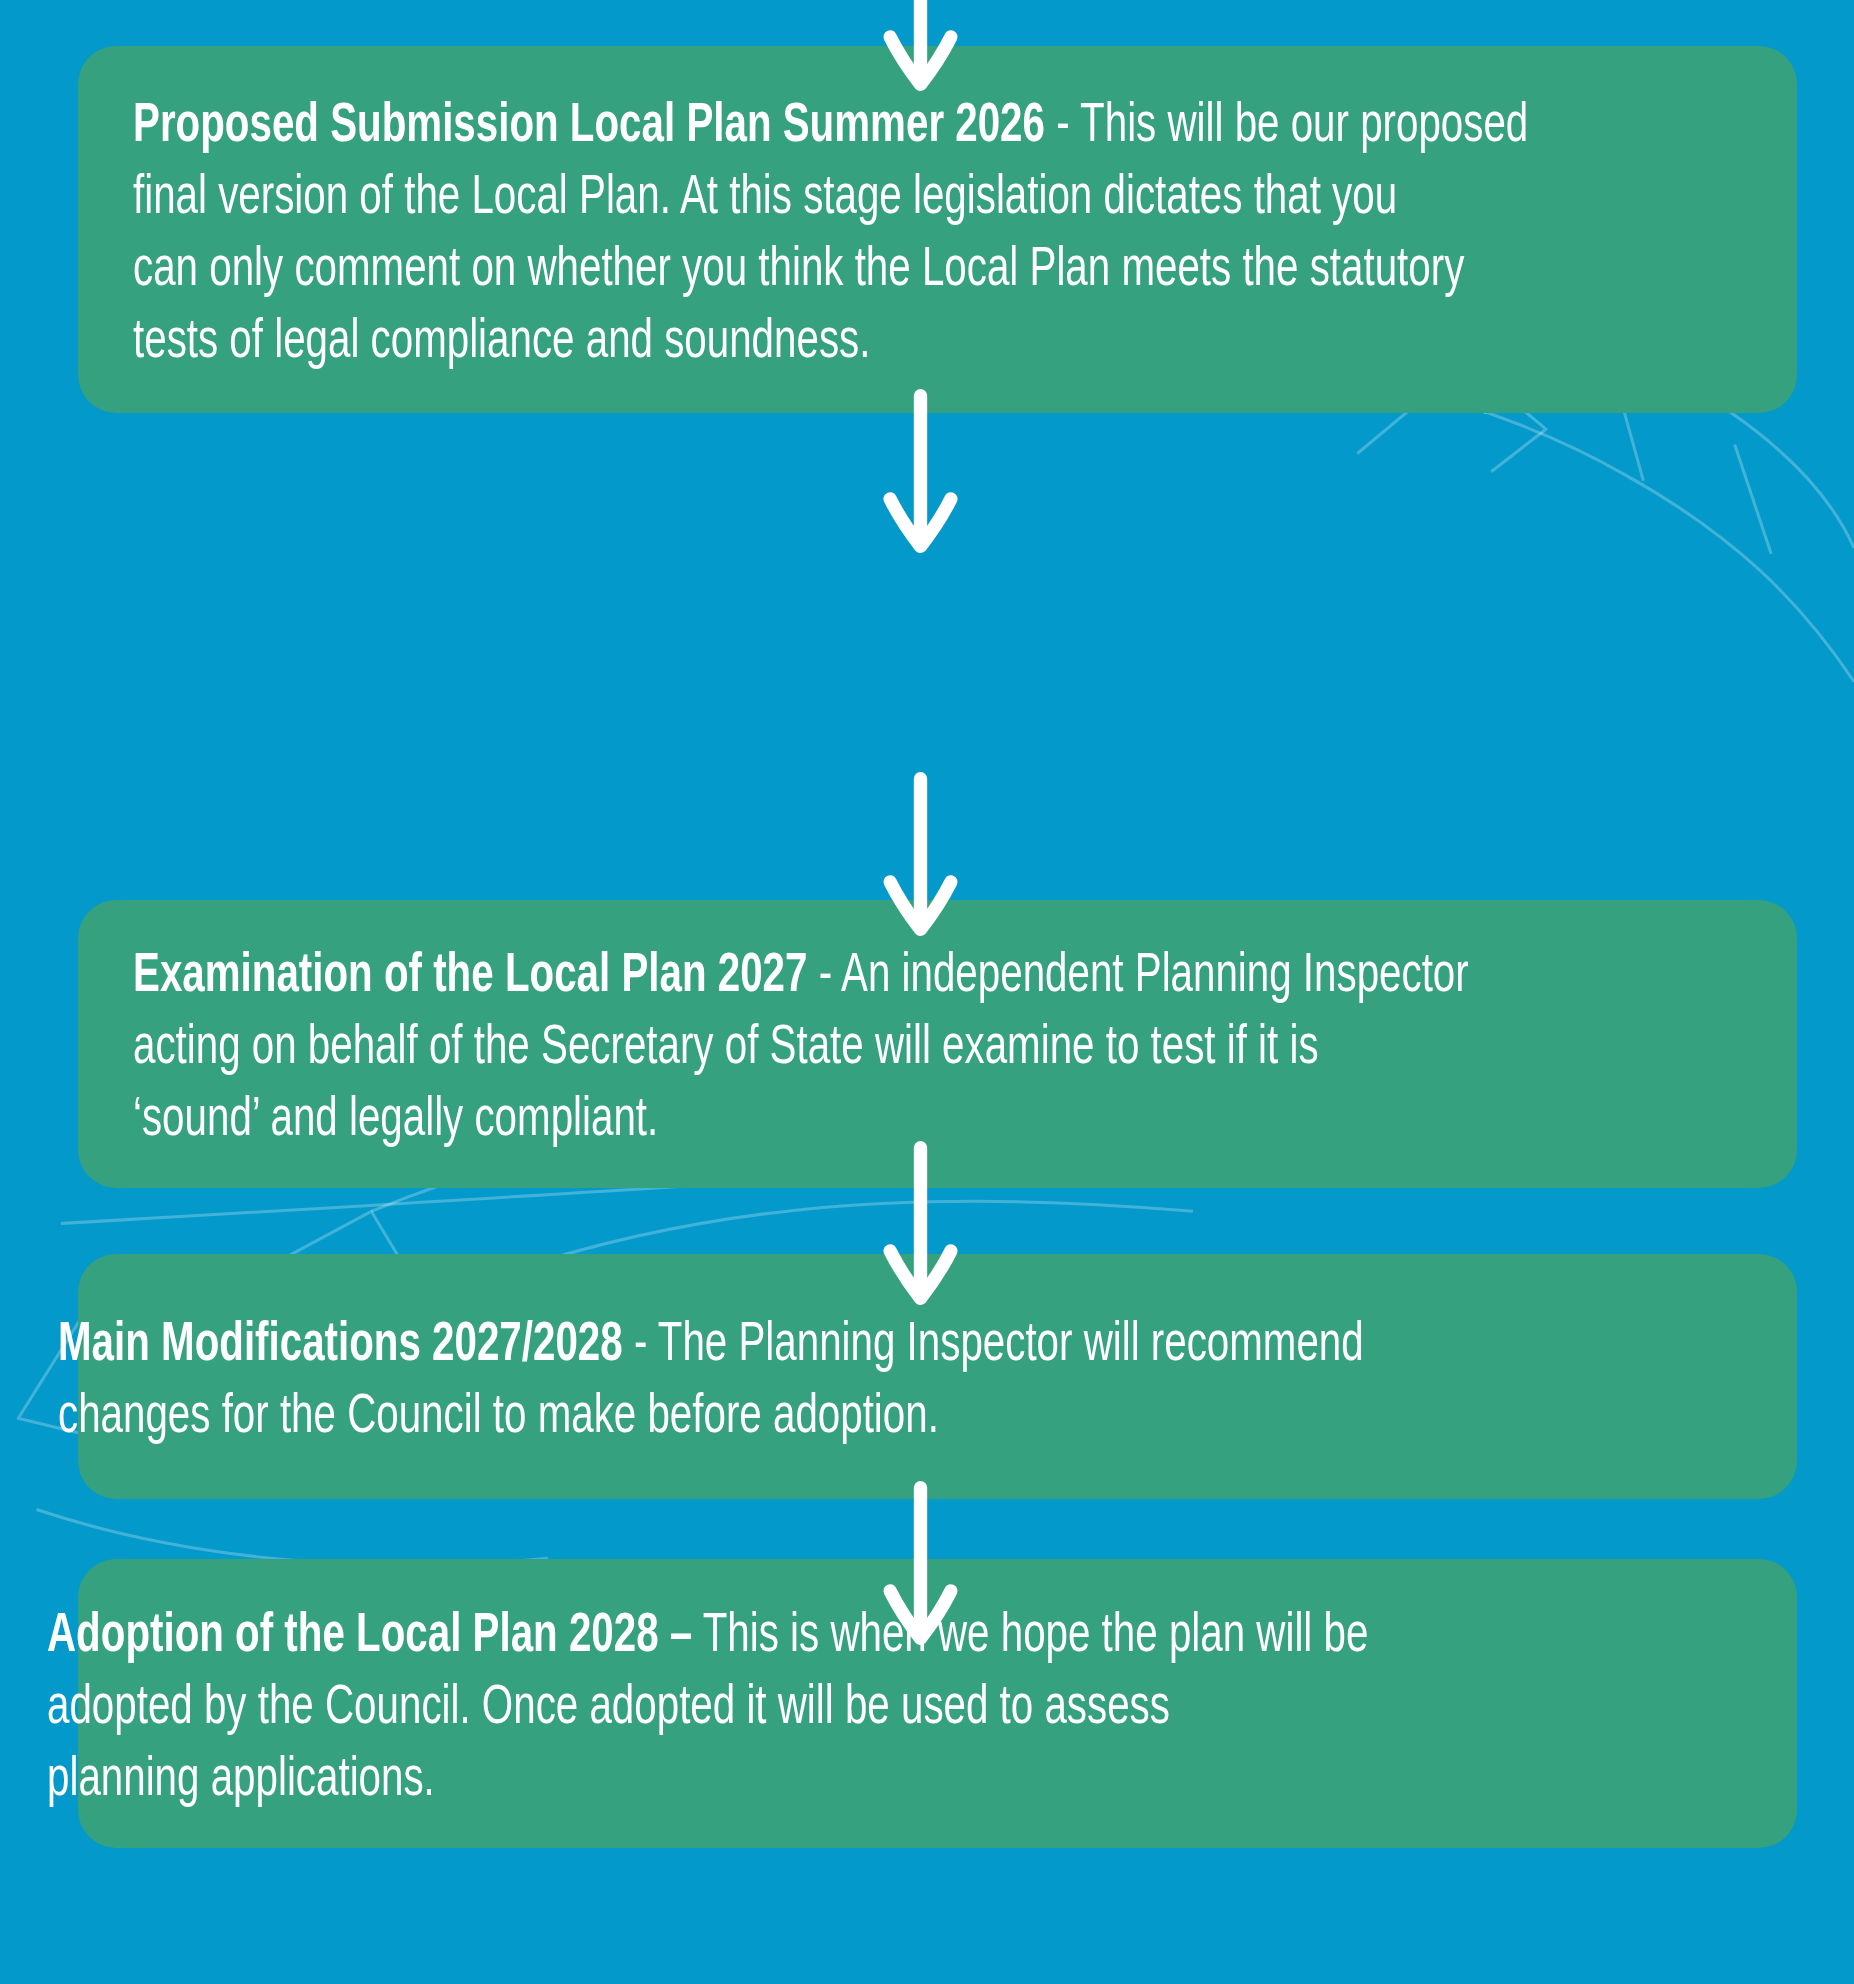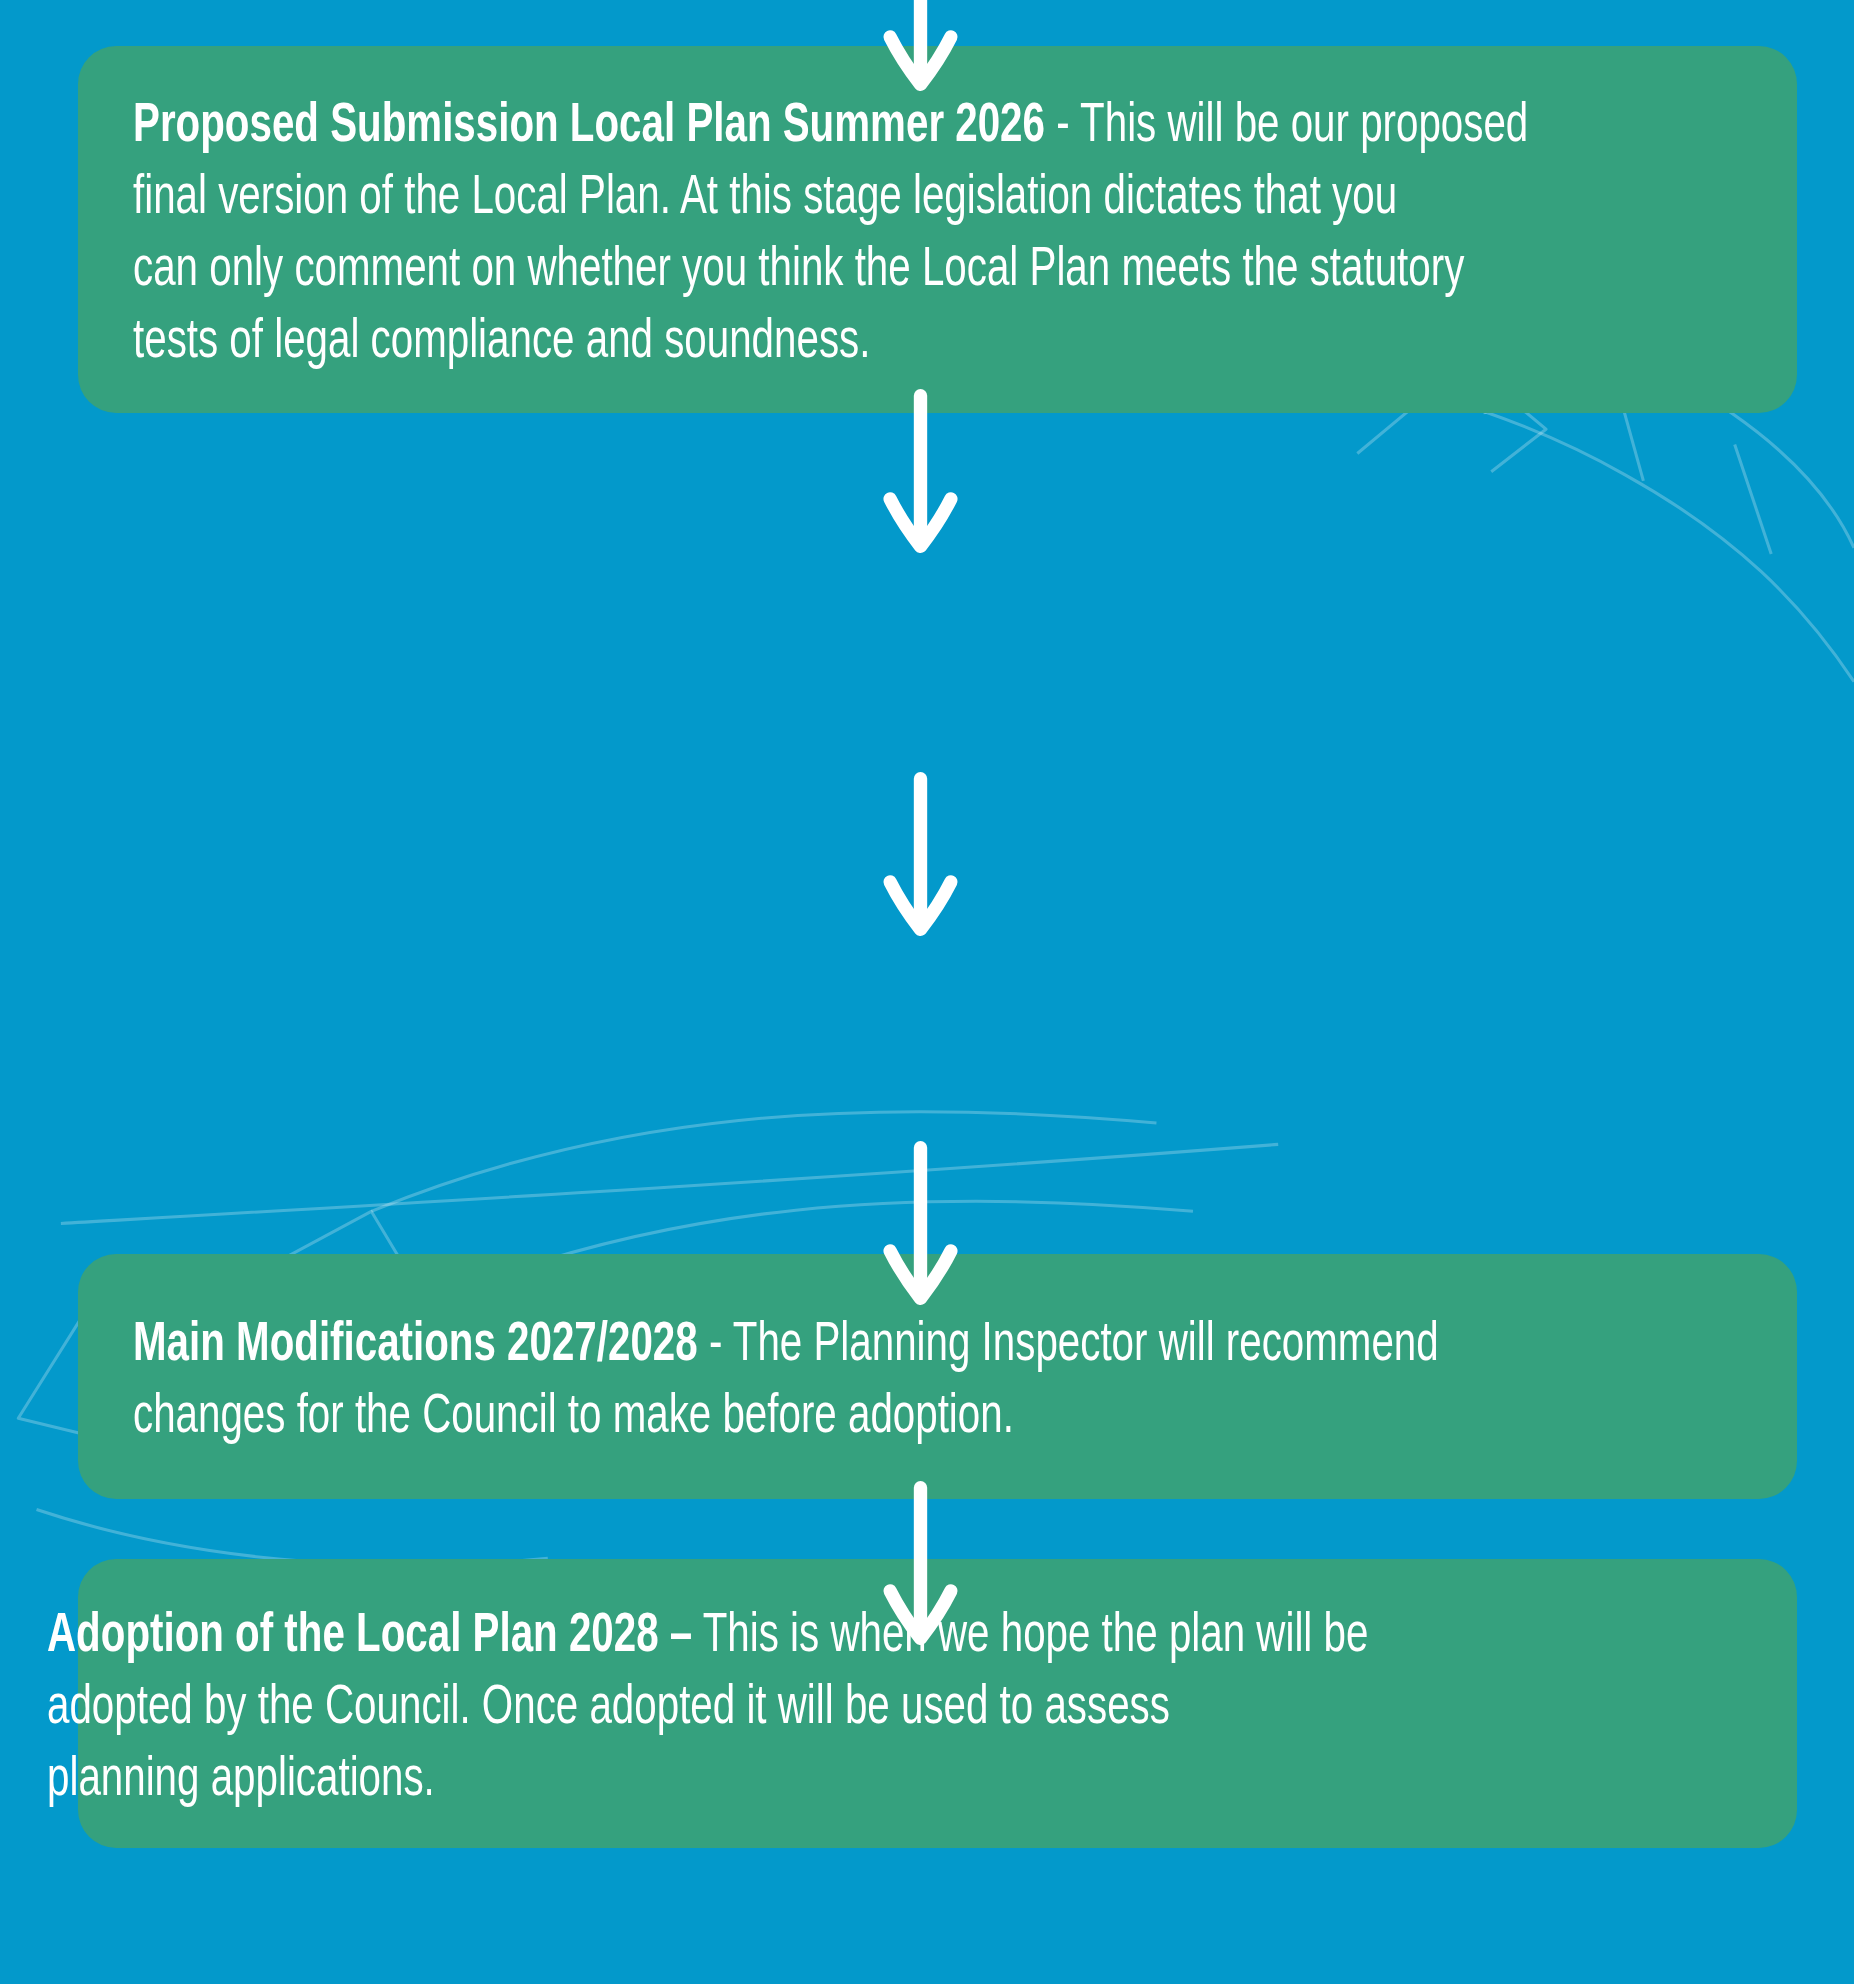--- a/index.html
+++ b/index.html
@@ -27,21 +27,21 @@
     background:var(--card-color);
     border-radius:38px;
     display:flex;align-items:center;
     box-sizing:border-box;
     padding:0 0 0 55px;
     z-index:1;
   }
   .c1{top:46px;height:367px;}
   .c2{top:498px;height:312px;}
   .c3{top:900px;height:288px;}
-  .c4{top:1254px;height:245px;}
+  .c4{top:1254px;height:245px;justify-content:center;}
   .c5{top:1559px;height:289px;justify-content:center;}
   .card-text{
     margin:0;
     color:var(--text-color);
     font-size:56px;
     line-height:72px;
     white-space:pre;
     transform:scaleX(.72);
     transform-origin:0 50%;
   }
@@ -103,20 +103,25 @@
   </div>
 
 
   <div class="arrow a2">
     <svg viewBox="0 0 140 300" xmlns="http://www.w3.org/2000/svg" aria-hidden="true">
       <path d="M70 12 L70 246"></path>
       <path d="M20 182 C 36 214 56 242 70 260 C 84 242 104 214 120 182"></path>
     </svg>
   </div>
 
+  <section class="card c3">
+    <p class="card-text"><strong class="step-title">Examination of the Local Plan 2027</strong><span class="step-body"> - An independent Planning Inspector
+acting on behalf of the Secretary of State will examine to test if it is
+‘sound’ and legally compliant.</span></p>
+  </section>
 
   <div class="arrow a3">
     <svg viewBox="0 0 140 300" xmlns="http://www.w3.org/2000/svg" aria-hidden="true">
       <path d="M70 12 L70 246"></path>
       <path d="M20 182 C 36 214 56 242 70 260 C 84 242 104 214 120 182"></path>
     </svg>
   </div>
 
   <section class="card c4">
     <p class="card-text"><strong class="step-title">Main Modifications 2027/2028</strong><span class="step-body"> - The Planning Inspector will recommend

